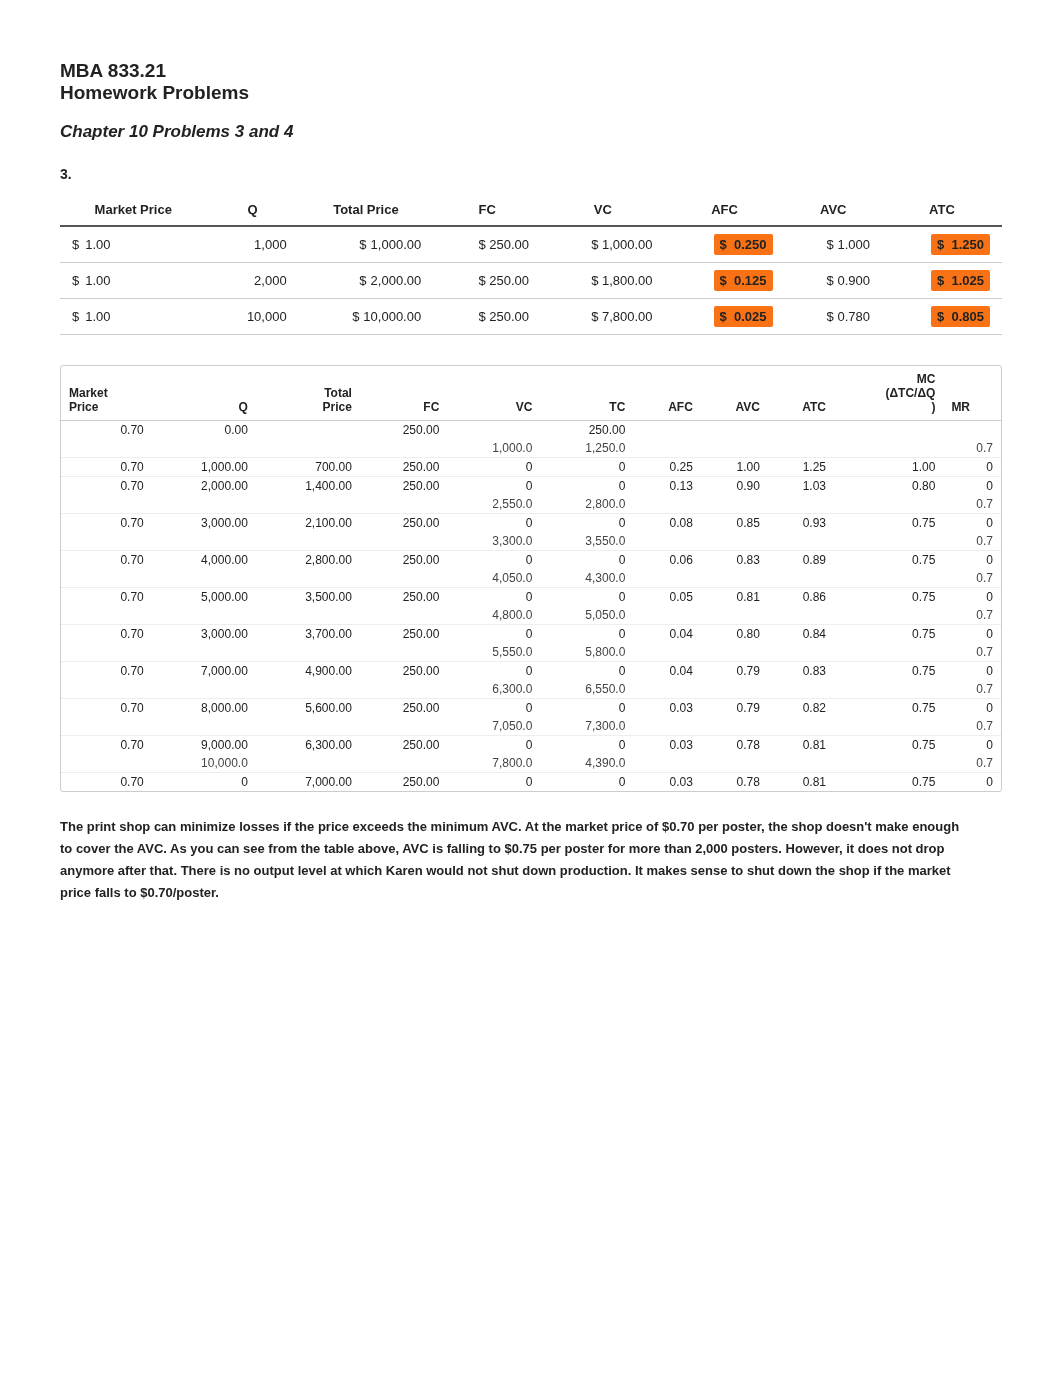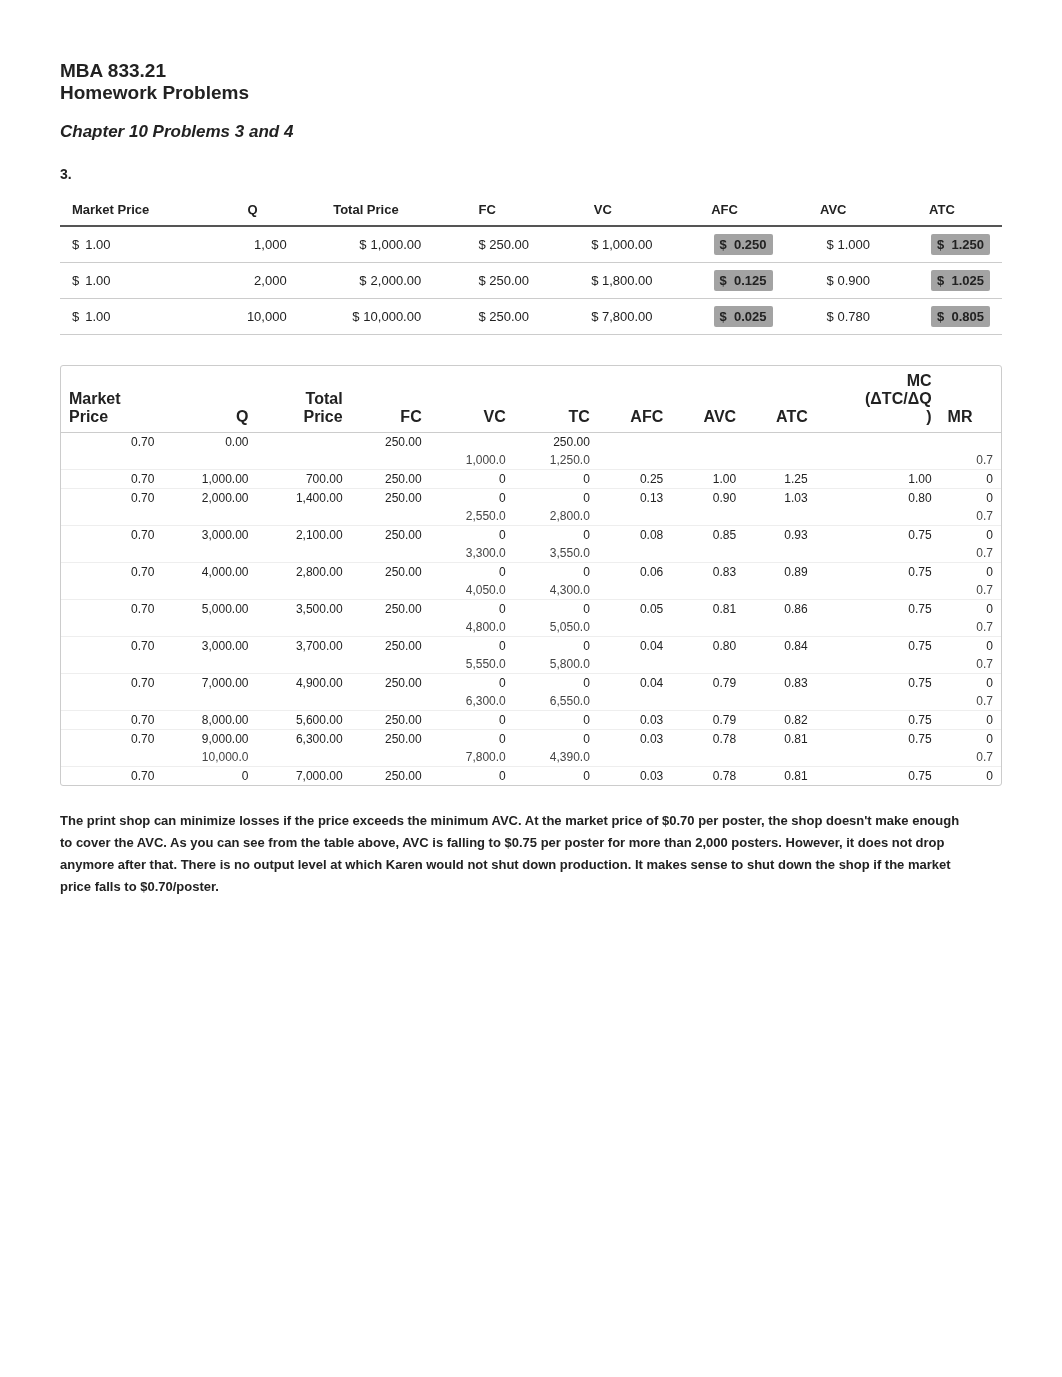--- a/index.html
+++ b/index.html
@@ -27,39 +27,39 @@
       text-align: right;
       font-size: 13px;
       border-bottom: 1px solid #ddd;
     }
     .table1 th {
       font-weight: bold;
       text-align: center;
       border-bottom: 2px solid #555;
       padding-bottom: 8px;
     }
-    .table1 th:first-child, .table1 td:first-child { text-align: left; }
+    .table1 th:first-child, .table1 td:first-child { text-align: center; }
     .table1 td:nth-child(2) { text-align: right; }
-    .highlight-yellow { background-color: #a3a3a3; font-weight: bold; padding: 3px 6px; border-radius: 2px; }
+    .highlight-yellow { background-color: #f97316; font-weight: bold; padding: 3px 6px; border-radius: 2px; }
     .row-data td { border-bottom: 1px solid #ccc; }
 
     
     .table2-wrapper {
       border: 1px solid #ccc;
       border-radius: 3px;
       margin-bottom: 24px;
       padding: 0;
     }
     .table2 {
       width: 100%;
       border-collapse: collapse;
     }
     .table2 th {
       font-weight: bold;
-      font-size: 16px;
+      font-size: 12px;
       text-align: right;
       padding: 6px 8px;
       border-bottom: 1px solid #ccc;
       vertical-align: bottom;
     }
     .table2 th:first-child, .table2 th:nth-child(2) { text-align: left; }
     .table2 td {
       font-size: 12px;
       text-align: right;
       padding: 2px 8px;
@@ -374,20 +374,33 @@
             <td>5,600.00</td>
             <td>250.00</td>
             <td>0</td>
             <td>0</td>
             <td>0.03</td>
             <td>0.79</td>
             <td>0.82</td>
             <td>0.75</td>
             <td>0</td>
           </tr>
+          <tr class="sub-row">
+            <td></td>
+            <td></td>
+            <td></td>
+            <td></td>
+            <td>7,050.0</td>
+            <td>7,300.0</td>
+            <td></td>
+            <td></td>
+            <td></td>
+            <td></td>
+            <td>0.7</td>
+          </tr>
           <tr class="main-row">
             <td>0.70</td>
             <td>9,000.00</td>
             <td>6,300.00</td>
             <td>250.00</td>
             <td>0</td>
             <td>0</td>
             <td>0.03</td>
             <td>0.78</td>
             <td>0.81</td>

